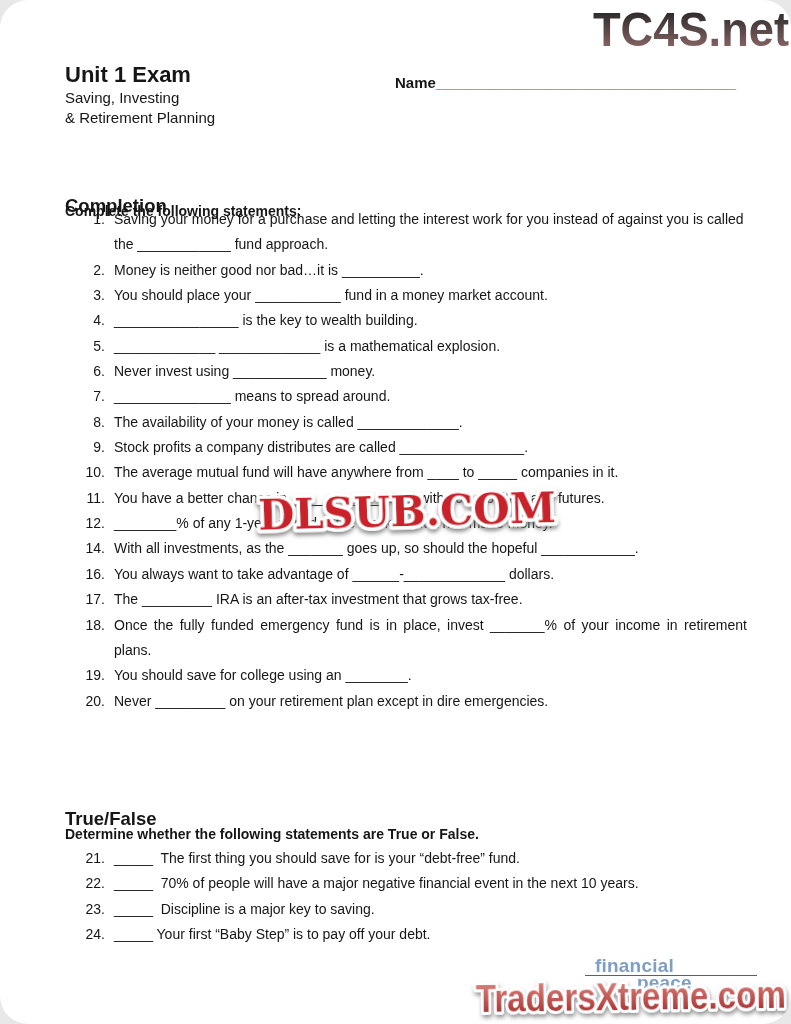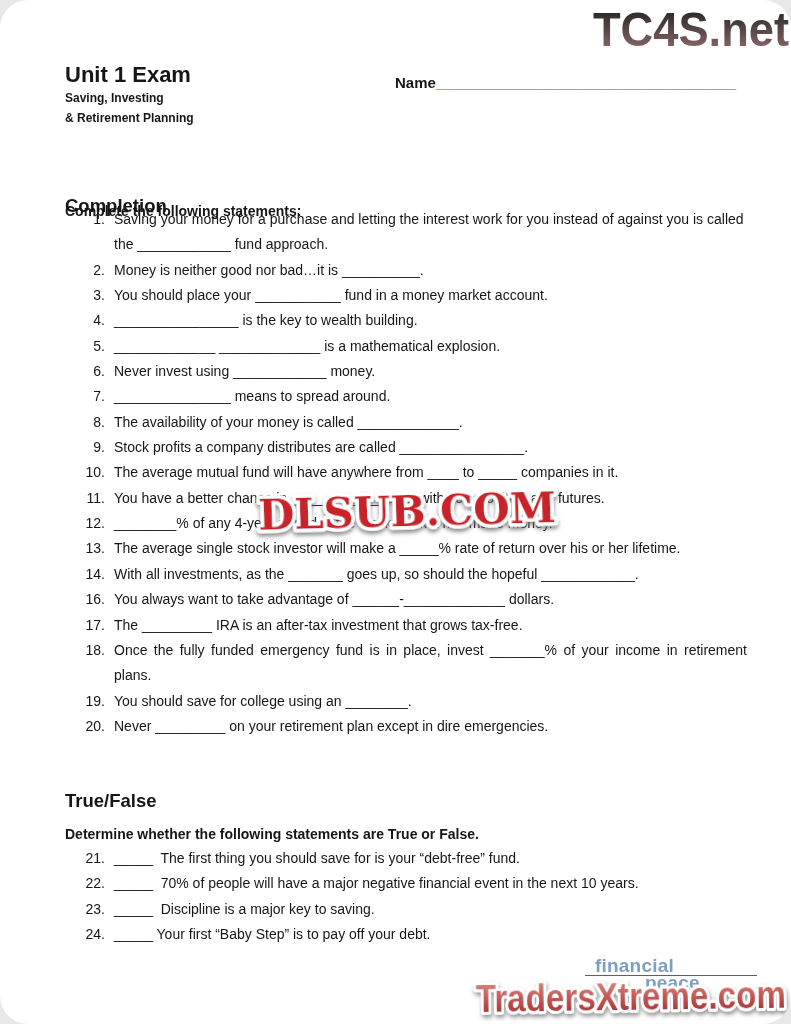--- a/index.html
+++ b/index.html
@@ -9,21 +9,21 @@
     margin:0 auto;
     background:#ffffff;
     font-family:"Liberation Sans", sans-serif;
     color:#161616;
     overflow:hidden;
     border-radius:28px;
   }
   
   .title-block { position:absolute; left:65px; top:62px; }
   .title-block h1 { margin:0; font-size:22px; line-height:26px; font-weight:bold; letter-spacing:0; }
-  .subtitle { font-size:12px; font-weight:bold; line-height:20px; }
+  .subtitle { font-size:15px; font-weight:normal; line-height:20px; }
   .name-block { position:absolute; left:395px; top:74px; font-size:15px; font-weight:bold; white-space:nowrap; }
   .name-blank { font-weight:bold; color:#c2410c; letter-spacing:0; }
 
   
   .sec-heading { position:absolute; left:65px; margin:0; font-size:18.5px; font-weight:bold; }
   .sec-instr  { position:absolute; left:65px; margin:0; font-size:14px; font-weight:bold; }
 
   
   ol.qlist { position:absolute; left:65px; margin:0; padding:0; list-style:none; width:682px; }
   ol.qlist li { display:flex; font-size:14px; line-height:25.35px; }
@@ -35,21 +35,21 @@
   
   .wm { position:absolute; pointer-events:none; }
   #tc4s-svg  { left:586px; top:1px;  width:206px; height:56px; }
   #dlsub-svg { left:244px; top:474px; width:326px; height:70px; }
   #trx-svg   { left:466px; top:968px; width:325px; height:56px; }
 
   .fp-logo { position:absolute; left:585px; top:954px; width:172px; height:46px; }
   .fp-line { position:absolute; left:0; top:21px; width:172px; border-top:1.6px solid #5f5f5f; }
   .fp-word { position:absolute; font-weight:bold; font-size:19px; letter-spacing:0.2px; line-height:19px; }
   .fp-financial { left:10px; top:2px; }
-  .fp-peace { left:60px; top:19px; }
+  .fp-peace { left:52px; top:19px; }
 </style>
 </head>
 <body>
 
 <div class="page">
 
   <svg id="tc4s-svg" class="wm" viewBox="0 0 206 56">
     <defs>
       <linearGradient id="tcgrad" x1="0" y1="0" x2="0" y2="1">
         <stop offset="0.15" stop-color="#2b2929"></stop>
@@ -111,25 +111,21 @@
       <li>
       <span class="num">10.</span>
       <span class="txt">The average mutual fund will have anywhere from ____ to _____ companies in it.</span>
     </li>
       <li>
       <span class="num">11.</span>
       <span class="txt">You have a better chance in ____________ than with commodities and futures.</span>
     </li>
       <li>
       <span class="num">12.</span>
-      <span class="txt">________% of any 4-year period in the stock market has made money.</span>
-    </li>
-      <li>
-      <span class="num">13.</span>
-      <span class="txt">The average single stock investor will make a _____% rate of return over his or her lifetime.</span>
+      <span class="txt">________% of any 1-year period in the stock market has made money.</span>
     </li>
       <li>
       <span class="num">14.</span>
       <span class="txt">With all investments, as the _______ goes up, so should the hopeful ____________.</span>
     </li>
       <li>
       <span class="num">16.</span>
       <span class="txt">You always want to take advantage of ______-_____________ dollars.</span>
     </li>
       <li>
@@ -152,21 +148,21 @@
 
   <svg id="dlsub-svg" class="wm" viewBox="0 0 326 70">
     <defs>
       <filter id="dlshadow" x="-20%" y="-20%" width="140%" height="150%">
         <feDropShadow dx="0" dy="3" stdDeviation="2" flood-color="#6a6a6a" flood-opacity="0.8"></feDropShadow>
       </filter>
     </defs>
     <text x="163" y="52" text-anchor="middle" font-family="DejaVu Serif, serif" font-weight="bold" font-size="42" stroke="#ffffff" stroke-width="7" paint-order="stroke" stroke-linejoin="round" textLength="298" lengthAdjust="spacingAndGlyphs" filter="url(#dlshadow)" transform="rotate(-1.5 163 35)" fill="#c9232a">DLSUB.COM</text>
   </svg>
 
-  <h2 class="sec-heading" style="top:790px;text-align:center;">True/False</h2>
+  <h2 class="sec-heading" style="top:808px;text-align:center;">True/False</h2>
   <p class="sec-instr" style="top:826px;">Determine whether the following statements are True or False.</p>
   <ol class="qlist tf" style="top:846px;">
 
   <li>
       <span class="num">21.</span>
       <span class="txt">_____  The first thing you should save for is your “debt-free” fund.</span>
     </li>
       <li>
       <span class="num">22.</span>
       <span class="txt">_____  70% of people will have a major negative financial event in the next 10 years.</span>

